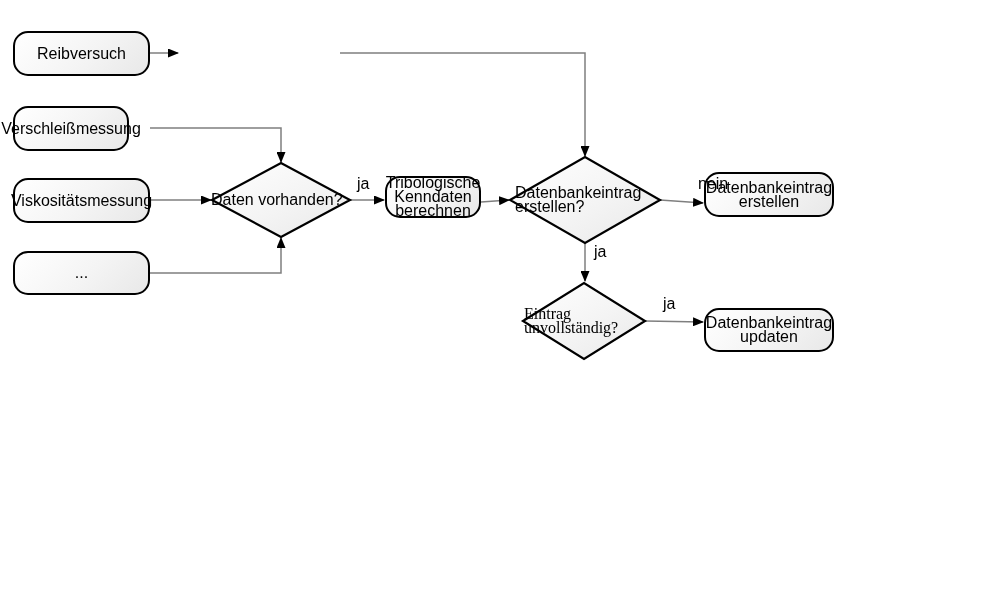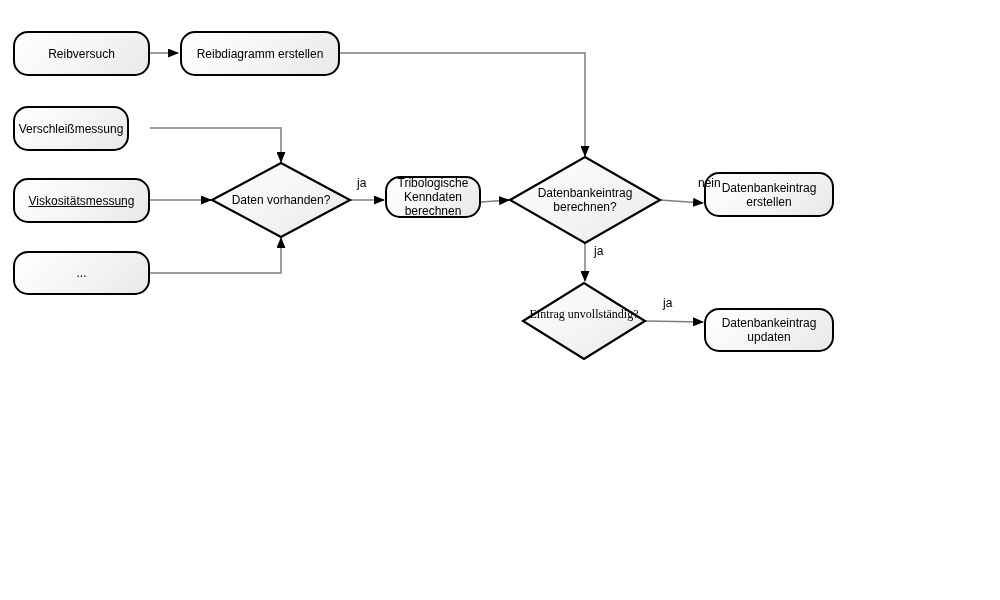--- a/index.html
+++ b/index.html
@@ -3,21 +3,21 @@
 <meta charset="utf-8">
 <style>
   * { margin: 0; padding: 0; box-sizing: border-box; }
   html, body { background: #ffffff; }
   .canvas {
     position: relative;
     width: 1000px;
     height: 600px;
     background: #ffffff;
     font-family: "Liberation Sans", sans-serif;
-    font-size: 12px;
+    font-size: 16px;
     color: var(--text, #000000);
     overflow: hidden;
   }
   .svg-layer { position: absolute; left: 0; top: 0; }
   .edge {
     fill: none;
     stroke: var(--connector-line, #7f7f7f);
     stroke-width: 1.5;
   }
   .diamond {
@@ -34,21 +34,20 @@
     justify-content: center;
     text-align: center;
     border: 2.2px solid var(--node-border, #000000);
     border-radius: 15px;
     background: linear-gradient(135deg, #ffffff 0%, #f4f4f4 55%, #e8e8e8 100%);
     line-height: 14px;
     padding: 2px 4px;
   }
   .dlabel {
     position: absolute;
-    text-align: center;
     line-height: 14px;
   }
   .elabel {
     position: absolute;
     line-height: 13px;
     text-align: center;
   }
 </style>
 </head>
 <body>
@@ -80,29 +79,26 @@
 
     <polygon class="diamond" points="212,200 281,163 350,200 281,237"></polygon>
     <polygon class="diamond" points="510,200 585,157 660,200 585,243"></polygon>
     <polygon class="diamond" points="523,321 584,283 645,321 584,359"></polygon>
   </svg>
 
   <div class="node" style="left:13px; top:31px; width:137px; height:45px;">
     <span>Reibversuch</span>
   </div>
 
-  <div class="node" style="left:180px; top:31px; width:160px; height:45px;">
-    <span>Reibdiagramm erstellen</span>
-  </div>
 
   <div class="node" style="left:13px; top:106px; width:116px; height:45px;">
     <span>Verschleißmessung</span>
   </div>
 
-  <div class="node" style="left:13px; top:178px; width:137px; height:45px;text-decoration:underline;">
+  <div class="node" style="left:13px; top:178px; width:137px; height:45px;">
     <span>Viskositätsmessung</span>
   </div>
 
   <div class="node" style="left:13px; top:251px; width:137px; height:44px;">
     <span>...</span>
   </div>
 
   <div class="node" style="left:385px; top:176px; width:96px; height:42px;">
     <span>Tribologische Kenndaten berechnen</span>
   </div>
@@ -110,21 +106,21 @@
   <div class="node" style="left:704px; top:172px; width:130px; height:45px;">
     <span>Datenbankeintrag erstellen</span>
   </div>
 
   <div class="node" style="left:704px; top:308px; width:130px; height:44px;">
     <span>Datenbankeintrag updaten</span>
   </div>
 
   <div class="dlabel" style="left:211px; top:193px; width:140px;">Daten vorhanden?</div>
 
-  <div class="dlabel" style="left:515px; top:186px; width:140px;">Datenbankeintrag berechnen?</div>
+  <div class="dlabel" style="left:515px; top:186px; width:140px;">Datenbankeintrag erstellen?</div>
 
   <div class="dlabel" style="left:524px; top:307px; width:120px;font-family:Liberation Serif, serif;">Eintrag unvollständig?</div>
 
   <span class="elabel" style="left:357px; top:177px;">ja</span>
 
   <span class="elabel" style="left:698px; top:177px;">nein</span>
 
   <span class="elabel" style="left:594px; top:245px;">ja</span>
 
   <span class="elabel" style="left:663px; top:297px;">ja</span>

